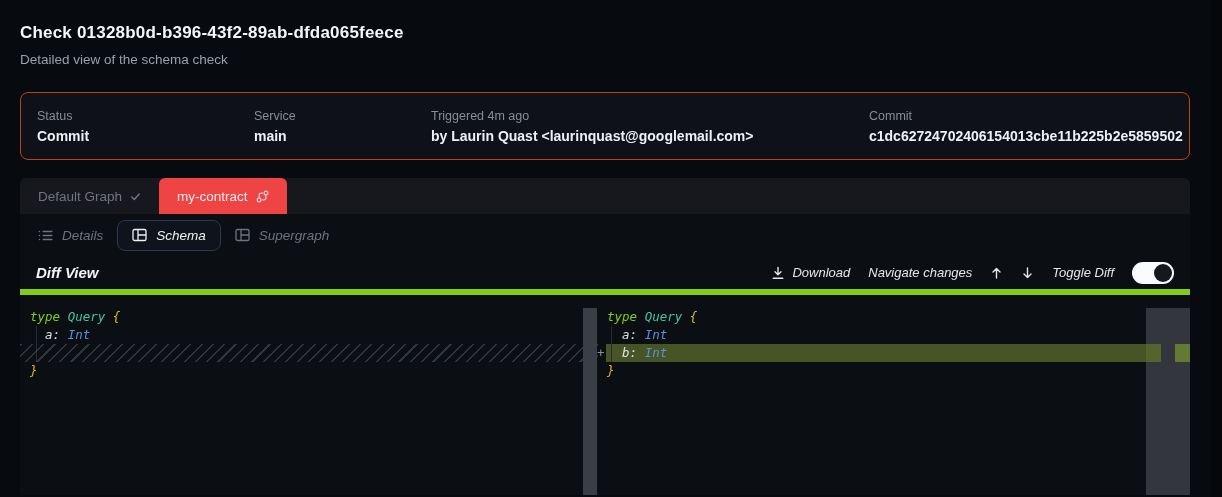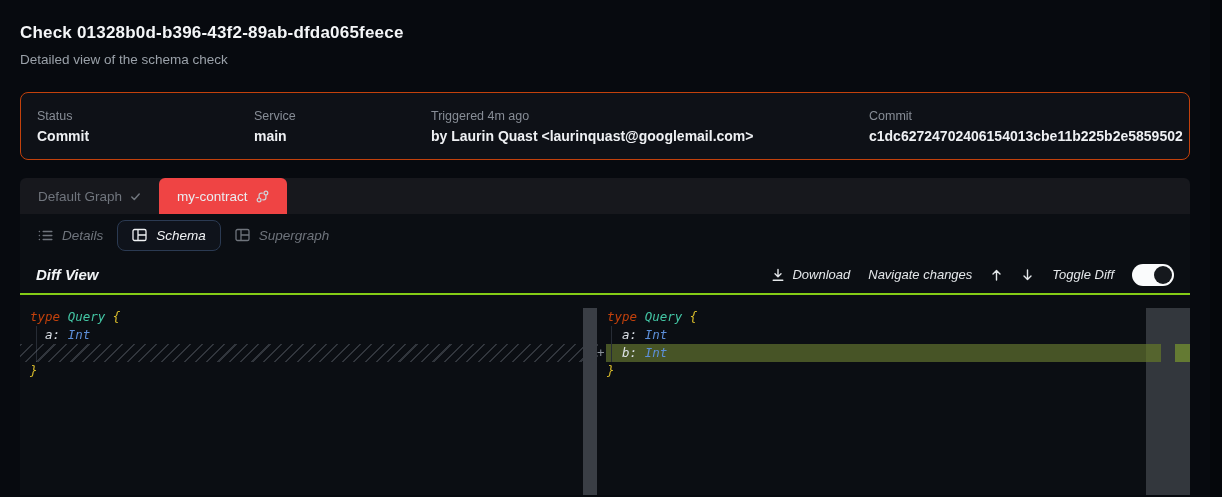--- a/index.html
+++ b/index.html
@@ -35,39 +35,39 @@
 
   
   .content { margin:0 20px; height:281px; background:#0b0e13; position:relative;font-style:italic; }
 
   .viewtabs { height:42px; display:flex; align-items:center; padding:0 16px; gap:12px; }
   .vtab { display:flex; align-items:center; gap:9px; color:#6f747c;
           font-size:13.5px; padding:8px 2px; white-space:nowrap; }
   .vtab.active { border:1px solid #2b3a52; background:#0f131b; border-radius:8px;
                  color:#f0f2f4; padding:7px 14px; }
 
-  .diffbar { height:39px; border-bottom:2px solid #84cc16; display:flex;
+  .diffbar { height:39px; border-bottom:6px solid #84cc16; display:flex;
              align-items:center; justify-content:space-between; padding:0 16px; }
   .diffbar h2 { font-size:15px; font-weight:700; color:#f2f4f6; }
   .controls { display:flex; align-items:center; gap:18px; font-size:13px; color:#e4e7ea; }
   .ctl { display:flex; align-items:flex-end; gap:7px; white-space:nowrap; }
   .switch { width:42px; height:22px; background:#fafbfc; border-radius:11px; position:relative; }
   .switch .knob { position:absolute; right:2px; top:2px; width:18px; height:18px;
                   border-radius:50%; background:#15181d; }
 
   
   .editor { position:absolute; left:0; right:0; top:82px; bottom:0;
             font-family:"DejaVu Sans Mono", monospace; font-size:12.5px; }
   .pane { position:absolute; top:0; bottom:0; }
   .pane-left  { left:0; width:578px; }
   .pane-right { left:578px; right:0; }
   .codeline { position:absolute; height:18px; line-height:18px; white-space:pre;
               color:#d4d8dd; left:10px; }
   .pane-right .codeline { left:9px; }
-  .c-kw { color:#c2410c; } .c-ty { color:#43c5a4; } .c-br { color:#d9bc2b; }
+  .c-kw { color:#84cc16; } .c-ty { color:#43c5a4; } .c-br { color:#d9bc2b; }
   .c-fl { color:#dde2e8; } .c-in { color:#5d8fd8; }
   .guide { position:absolute; width:1px; top:30px; height:36px; background:#272c35; }
   .hatch { position:absolute; top:48px; left:0; right:0; height:18px;
            background:repeating-linear-gradient(135deg, rgba(152,160,172,.27) 0 1.5px, transparent 1.5px 8px); }
   .vscroll { position:absolute; right:1px; top:12px; bottom:0; width:14px; background:#3a3e45; }
   .plus { position:absolute; left:-1px; top:48px; height:18px; line-height:18px; color:#8a9099; }
   .addline { position:absolute; top:48px; left:8px; right:44px; height:18px; background:#475426; }
   .minimap { position:absolute; right:0; top:12px; bottom:0; width:44px; background:#33373d; }
   .mini-add  { position:absolute; left:0;  top:36px; width:15px; height:18px; background:#55642e; }
   .ruler-add { position:absolute; right:0; top:36px; width:15px; height:18px; background:#647a33; }

